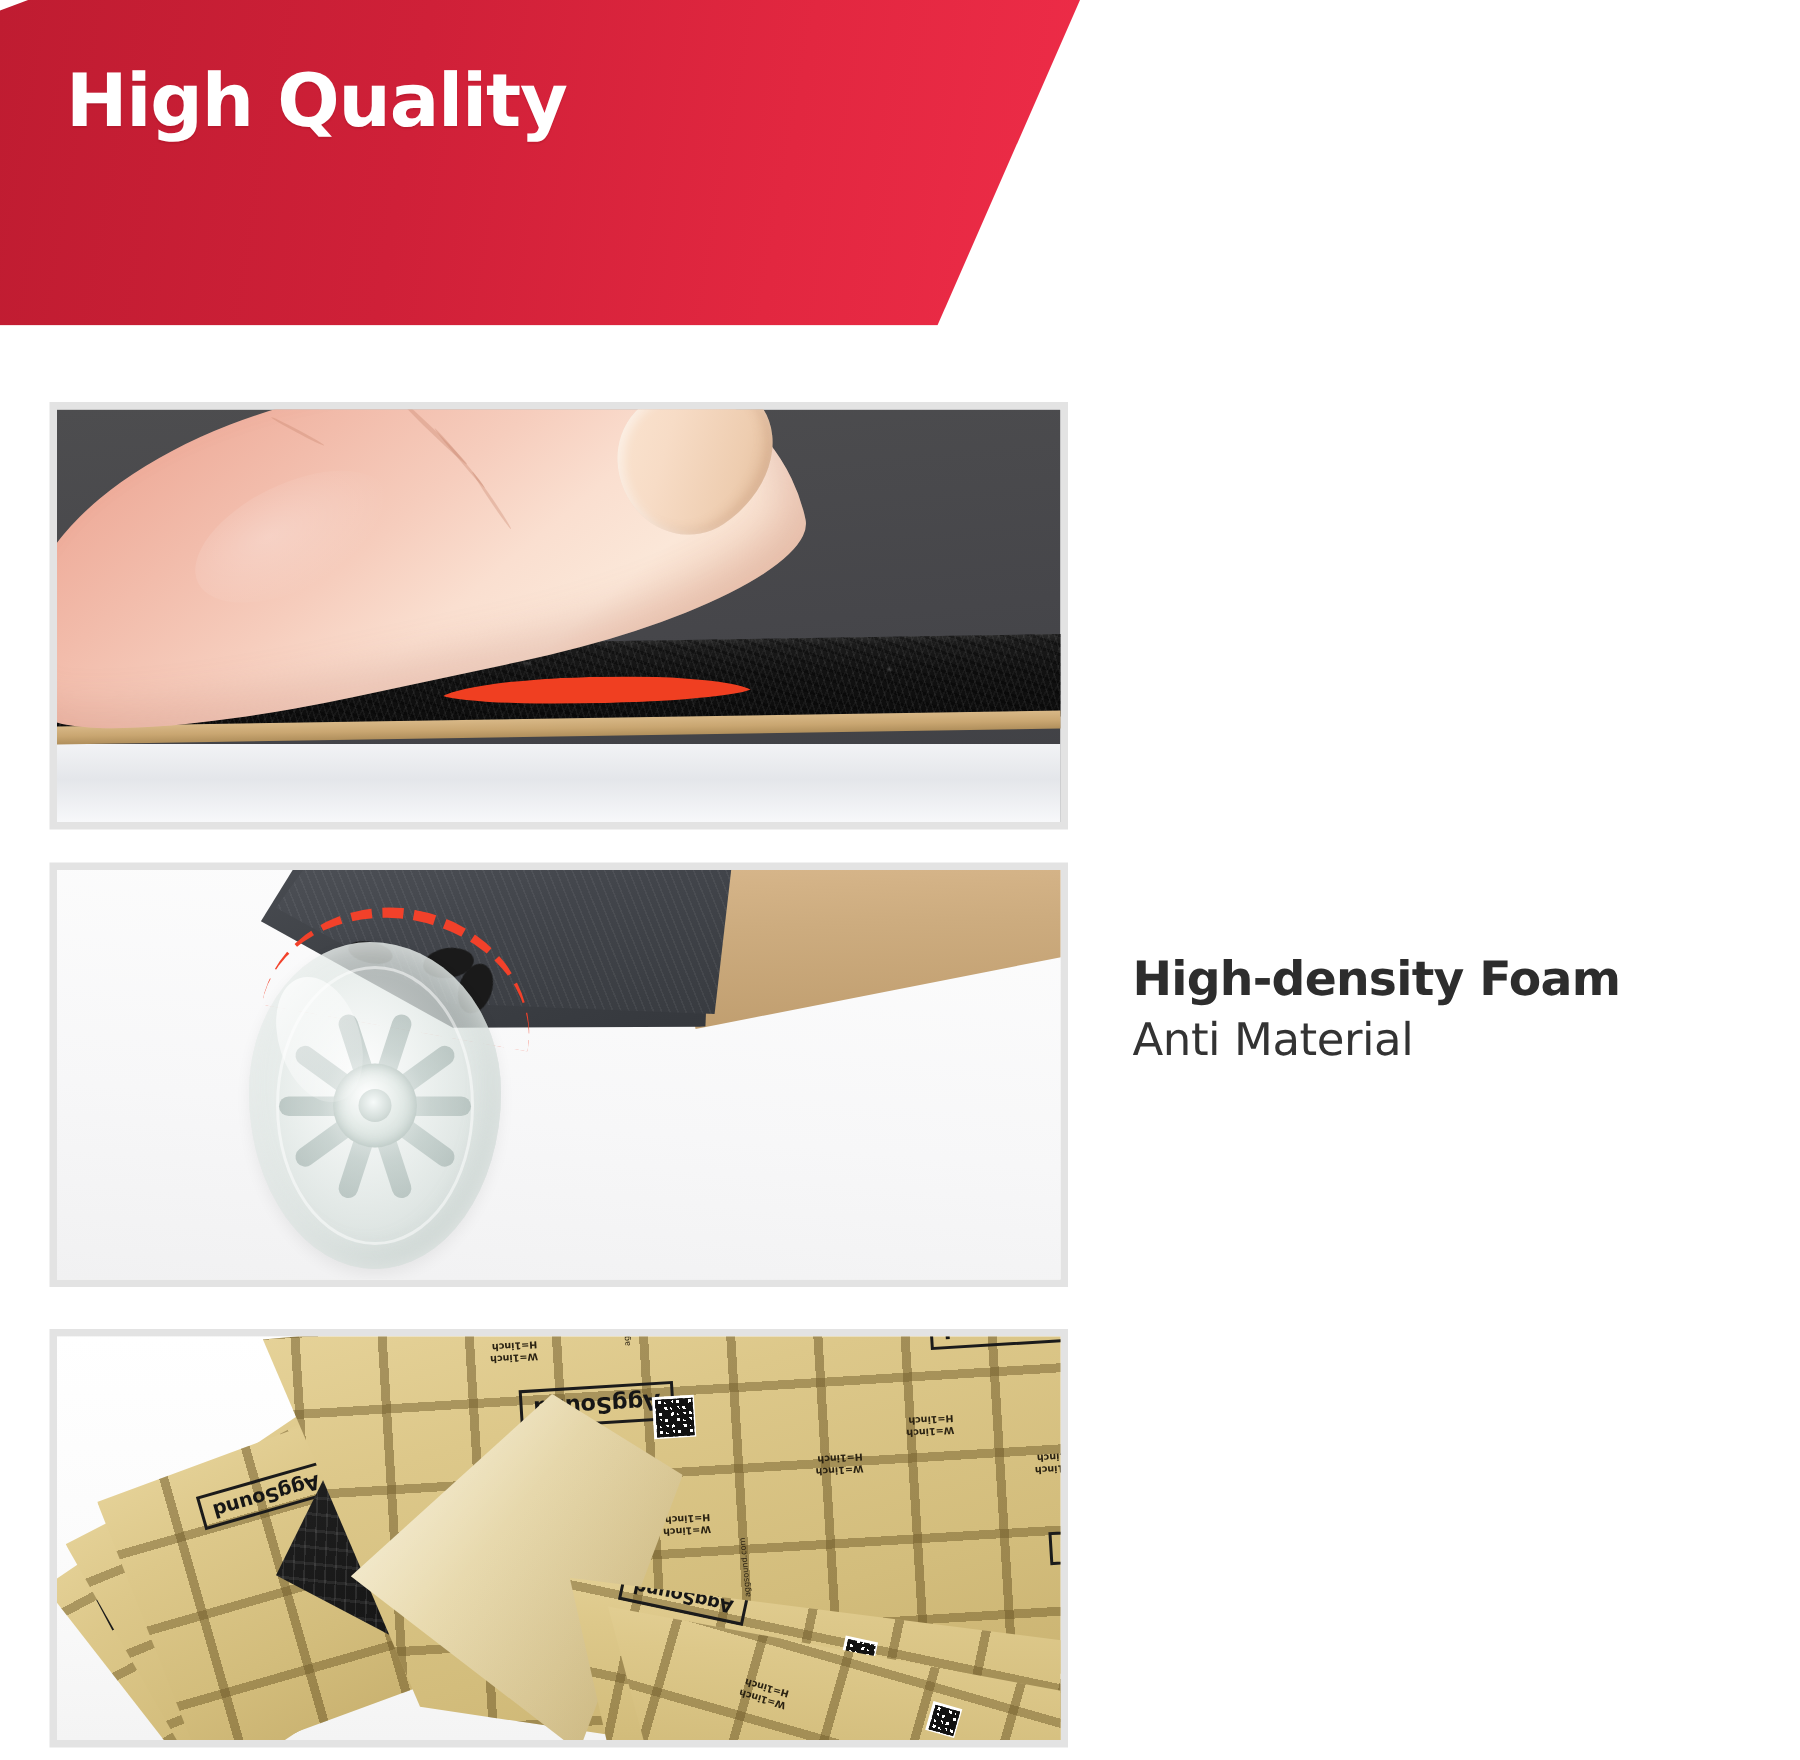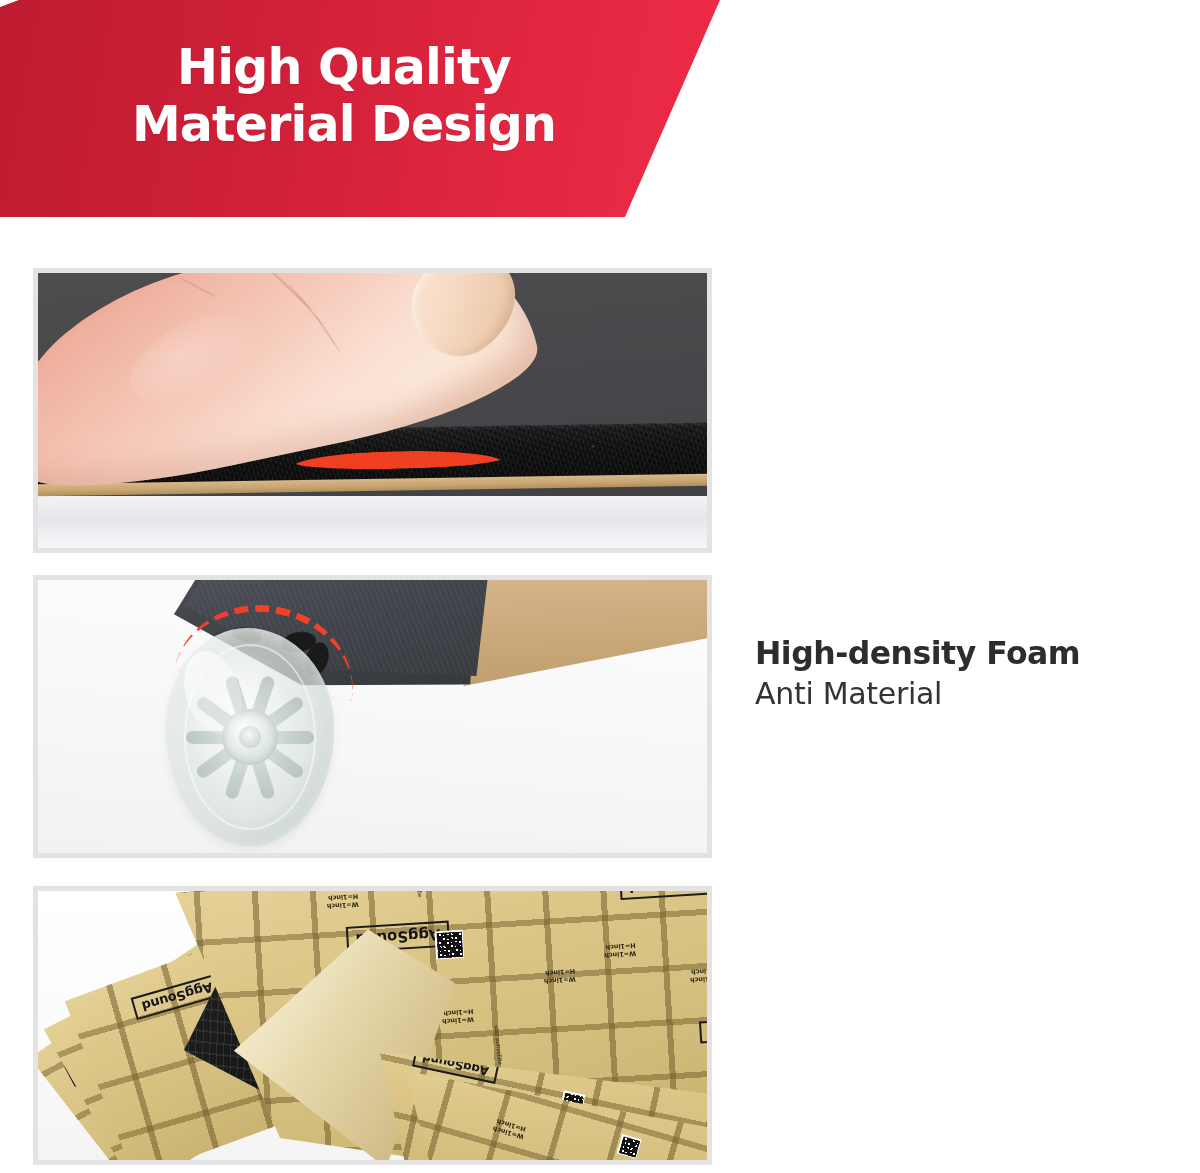--- a/index.html
+++ b/index.html
@@ -19,21 +19,20 @@
     background: #ffffff;
   }
 
   
   .banner-wrap {
     position: absolute;
     left: 0; top: 0;
     width: 720px;
     height: 217px;
     overflow: hidden;
-    text-align: center;
   }
   .banner-shape {
     position: absolute;
     left: 0; top: 0;
     width: 720px;
     height: 217px;
     background: linear-gradient(100deg, #bf1c31 0%, #cf2038 38%, #e22740 72%, #ee2c48 100%);
     clip-path: polygon(
       0% 3.2%,
       2.6% 0%,
@@ -430,21 +429,20 @@
 </style>
 </head>
 <body>
 
 <div id="page">
 
   <div class="banner-wrap">
     <div class="banner-shape"></div>
     <div class="banner-text">
       <span class="banner-line">High Quality</span>
-      <span class="banner-line">Material Design</span>
     </div>
   </div>
 
   <div class="header-sub">
   </div>
 
   <div class="feature-row row-1">
     <div class="photo-frame frame-h1">
       <div class="photo">
         <div class="p1-bg"></div>

